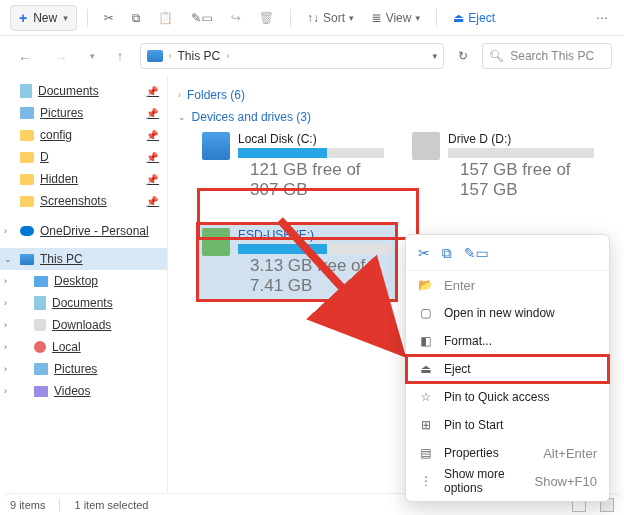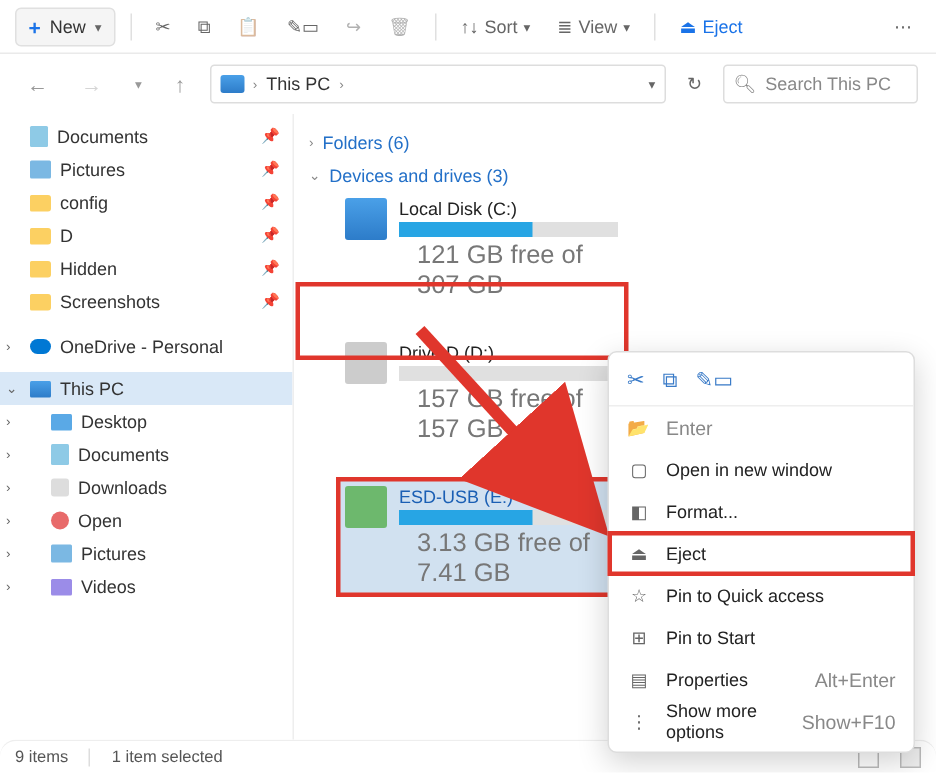--- a/index.html
+++ b/index.html
@@ -20,21 +20,21 @@
   .nav-arrow { color: #999; padding: 4px 6px; cursor: pointer; font-size: 14px; }
   .addr { flex: 1; border: 1px solid #ddd; border-radius: 3px; height: 26px; display: flex; align-items: center; padding: 0 6px; gap: 6px; min-width: 0; }
   .pc-icon { width: 16px; height: 12px; background: linear-gradient(#4aa0e8,#2d7cc9); border-radius: 2px; display: inline-block; }
   .crumb { color: #333; }
   .crsep { color: #888; font-size: 9px; }
   .refresh { padding: 4px; color: #666; cursor: pointer; }
   .search { width: 130px; border: 1px solid #ddd; border-radius: 3px; height: 26px; display: flex; align-items: center; padding: 0 6px; gap: 6px; color: #888; }
   
   
   .main { display: flex; height: calc(100% - 36px - 40px - 22px); }
-  .sidebar { width: 196px; border-right: 1px solid #eee; overflow-y: auto; padding: 4px 0; }
+  .sidebar { width: 168px; border-right: 1px solid #eee; overflow-y: auto; padding: 4px 0; text-decoration: underline; }
   .side-item { display: flex; align-items: center; gap: 6px; height: 22px; padding: 0 8px 0 20px; cursor: pointer; position: relative; }
   .side-item.sel { background: #d9e8f7; }
   .side-item .exp { position: absolute; left: 4px; font-size: 9px; color: #666; }
   .side-item .pin { margin-left: auto; color: #999; font-size: 10px; }
   .folder-ico { width: 14px; height: 11px; background: #fcd062; border-radius: 1px 2px 2px 1px; display: inline-block; }
   .doc-ico { width: 12px; height: 14px; background: #8ecae6; border-radius: 1px; display: inline-block; }
   .pic-ico { width: 14px; height: 12px; background: #7bb8e3; border-radius: 1px; display: inline-block; }
   .dl-ico { width: 12px; height: 12px; background: #ddd; border-radius: 2px; display: inline-block; }
   .music-ico { width: 12px; height: 12px; background: #e86a6a; border-radius: 50%; display: inline-block; }
   .video-ico { width: 14px; height: 11px; background: #9b8ce8; border-radius: 1px; display: inline-block; }
@@ -186,21 +186,21 @@
           <span>Documents</span>
         </div>
         <div class="side-item" style="padding-left: 34px;">
           <span class="exp">›</span>
           <span class="dl-ico"></span>
           <span>Downloads</span>
         </div>
         <div class="side-item" style="padding-left: 34px;">
           <span class="exp">›</span>
           <span class="music-ico"></span>
-          <span>Open</span>
+          <span>Local</span>
         </div>
         <div class="side-item" style="padding-left: 34px;">
           <span class="exp">›</span>
           <span class="pic-ico"></span>
           <span>Pictures</span>
         </div>
         <div class="side-item" style="padding-left: 34px;">
           <span class="exp">›</span>
           <span class="video-ico"></span>
           <span>Videos</span>

